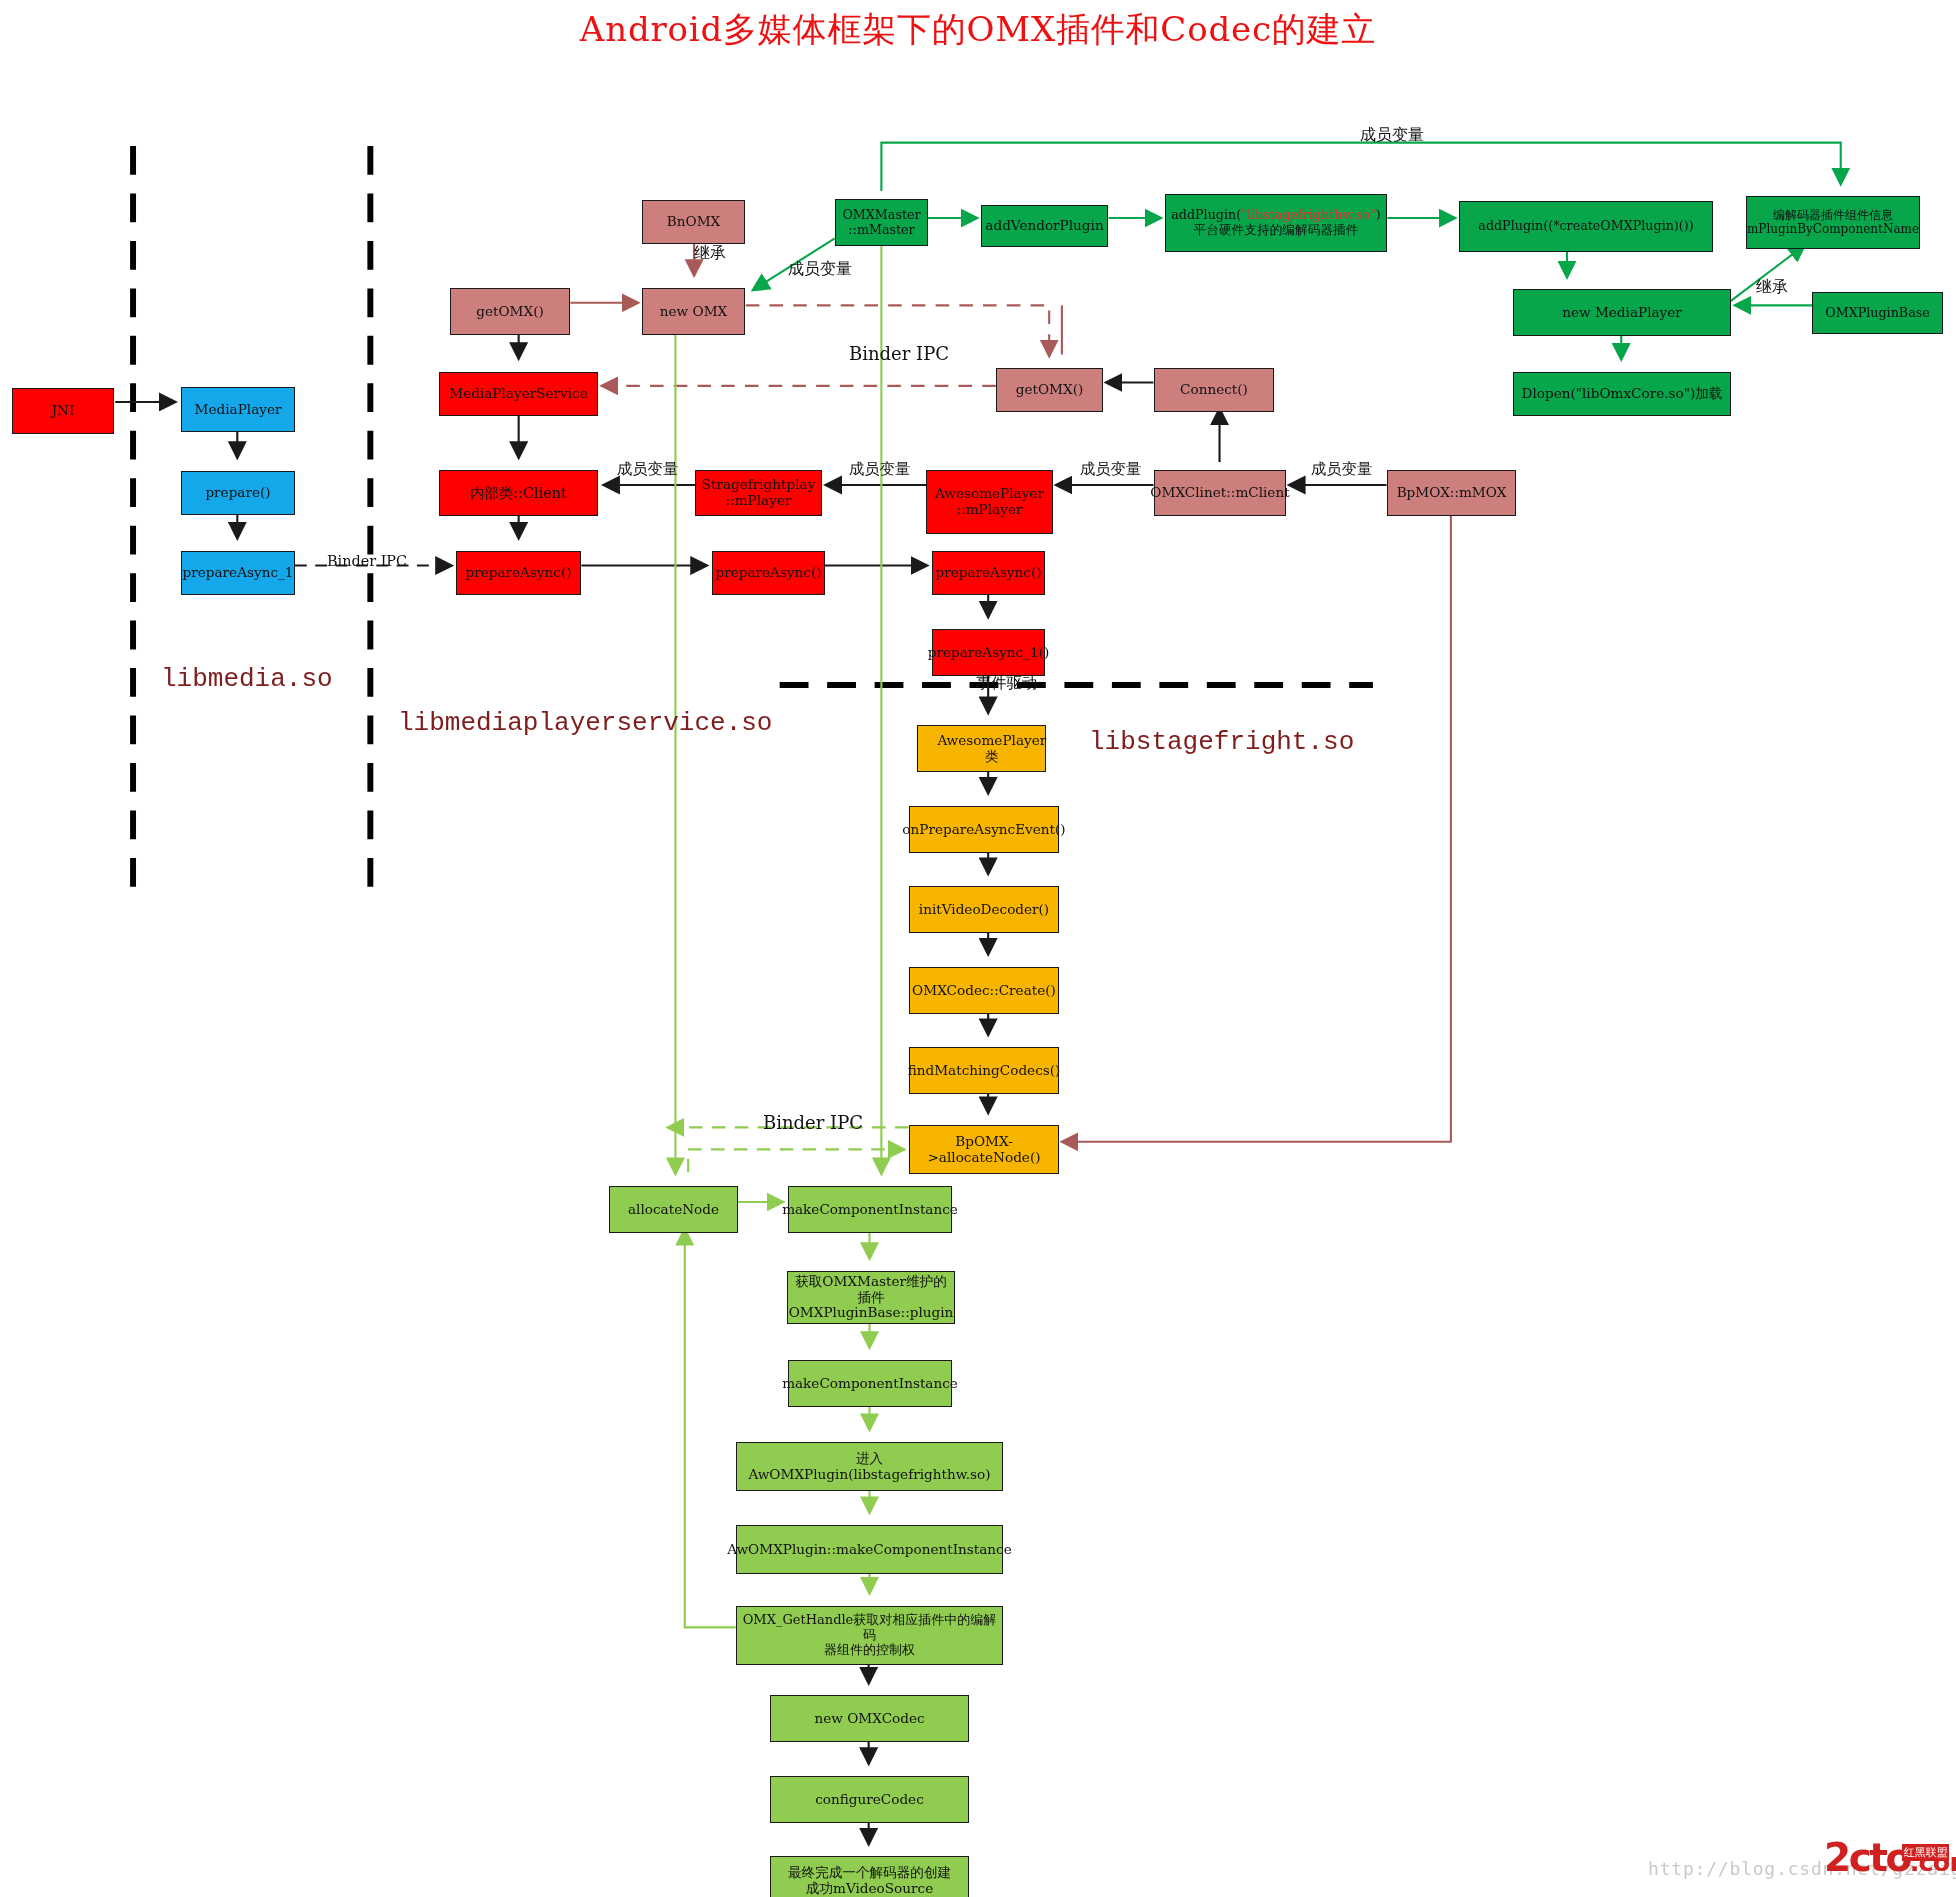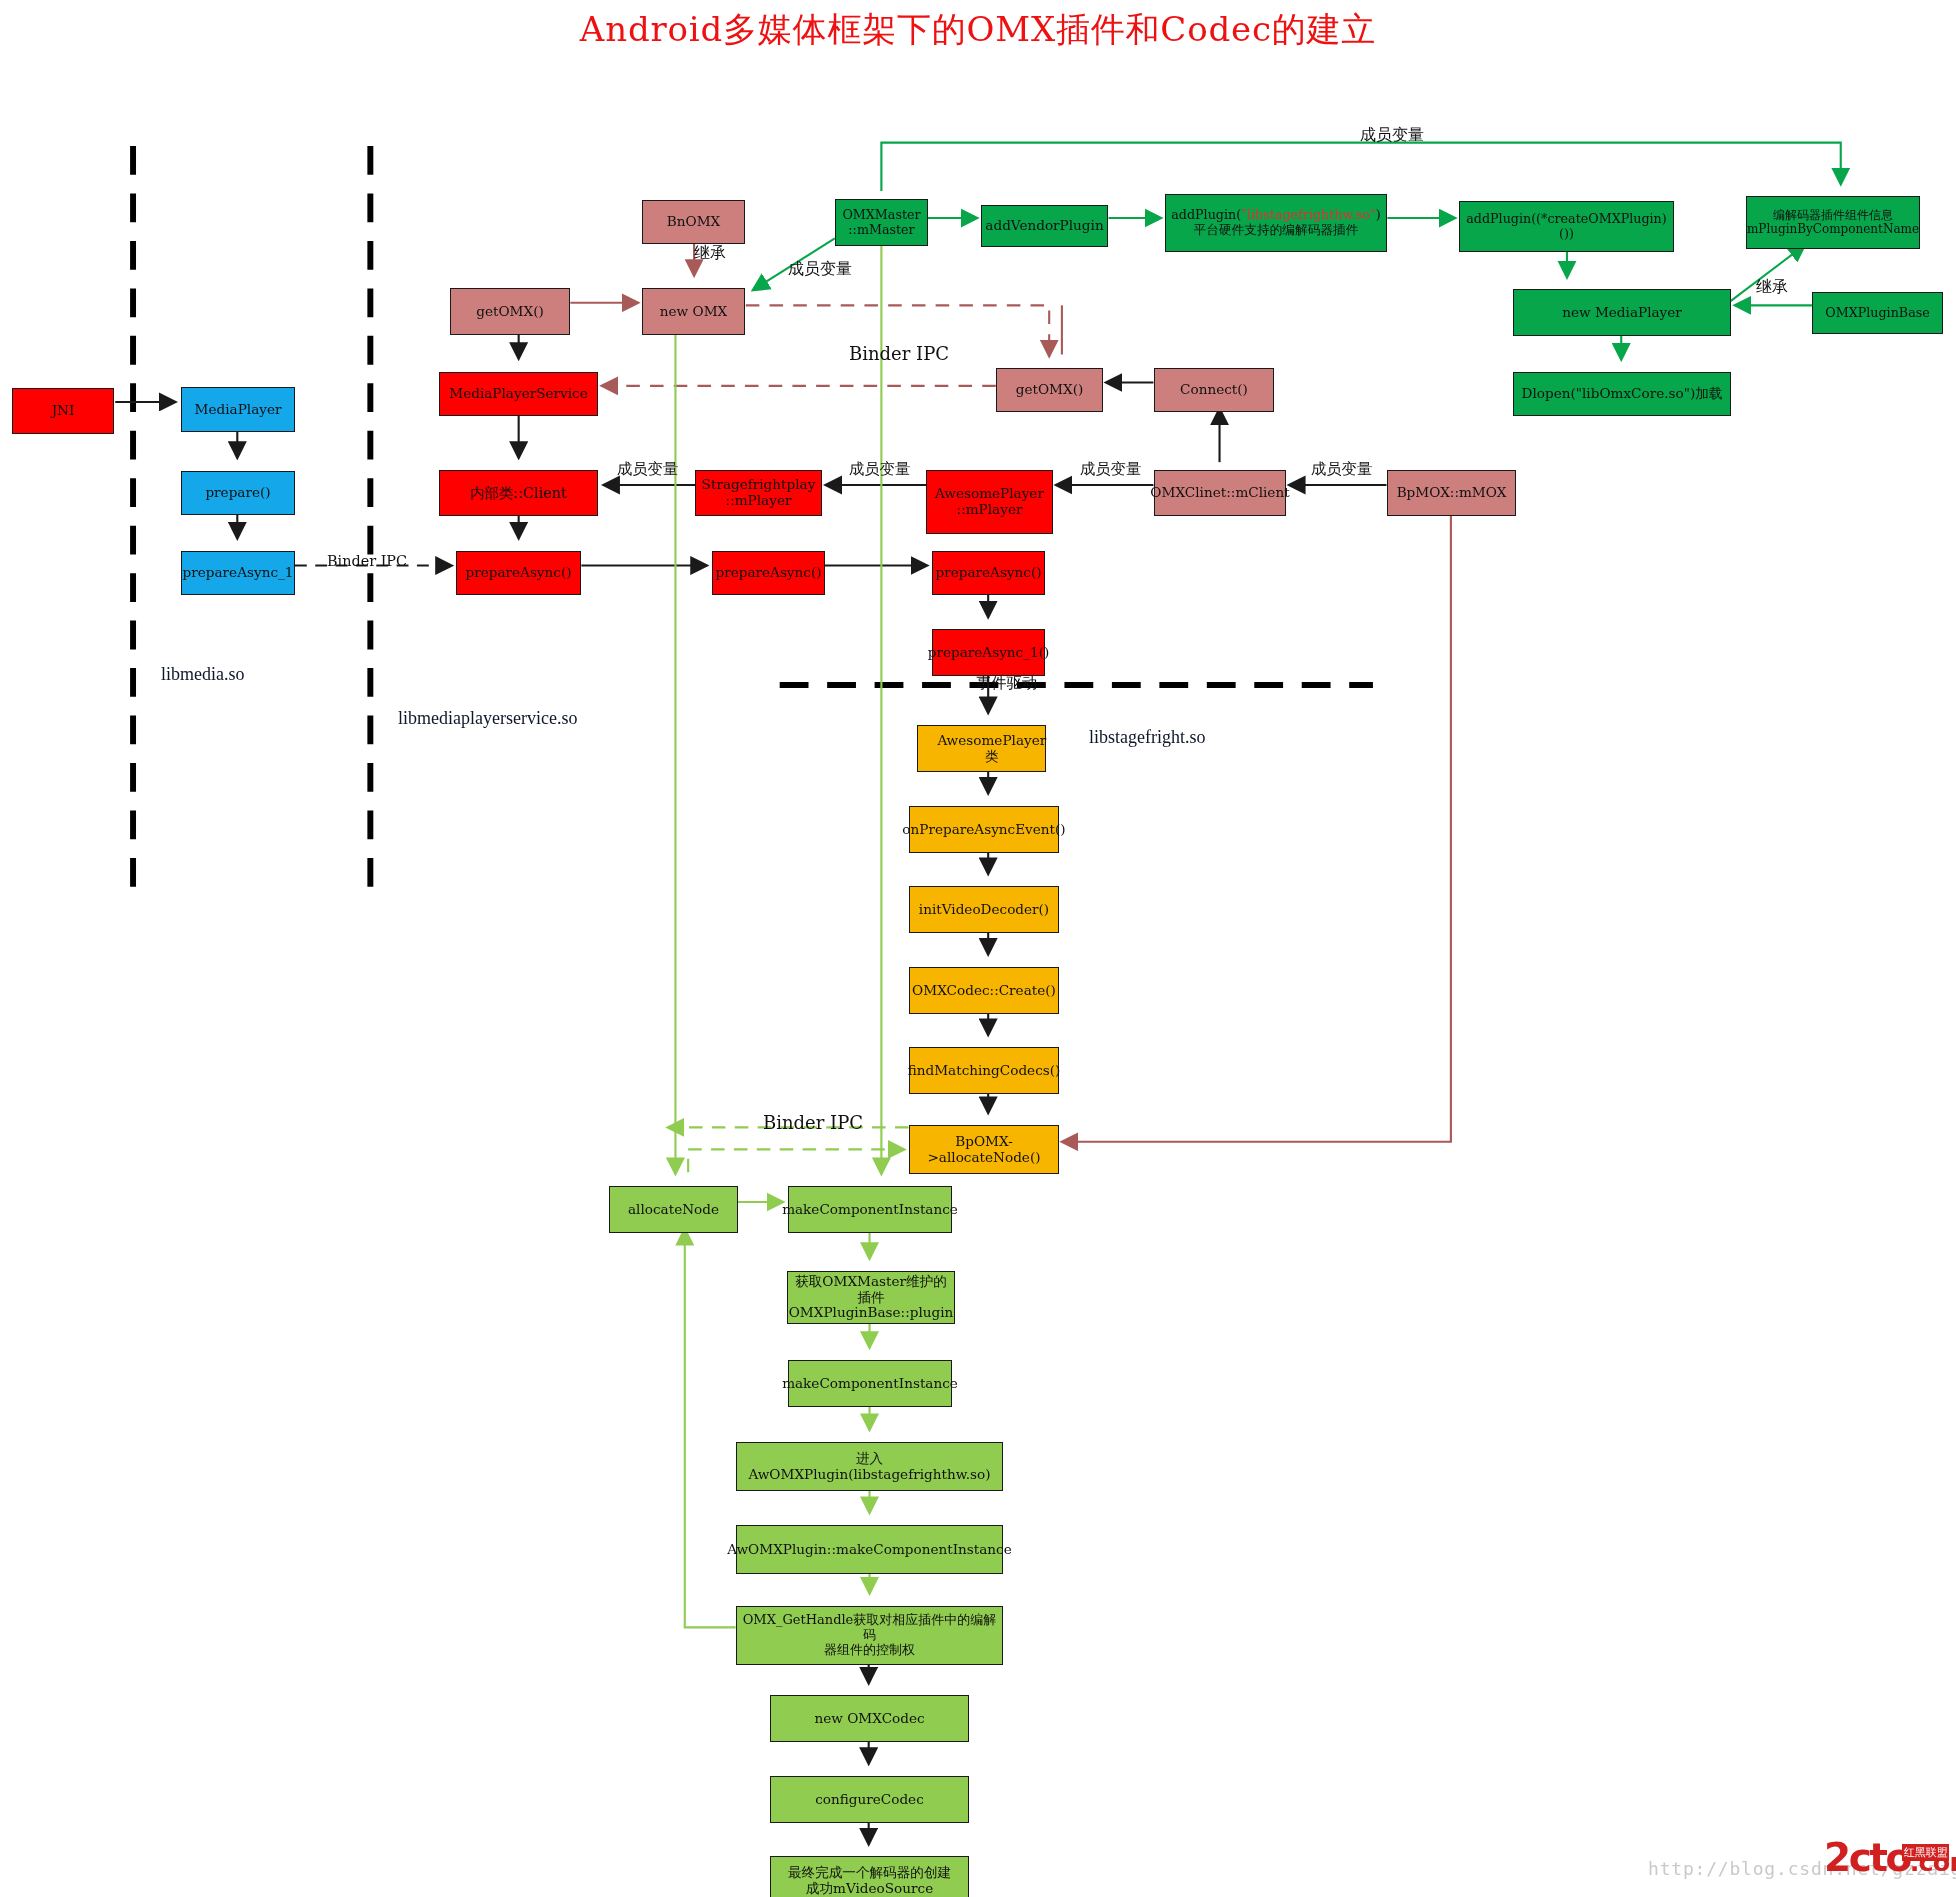--- a/index.html
+++ b/index.html
@@ -24,22 +24,22 @@
   .dred{background:#cd7f7d;}
   .green{background:#07a64a;}
   .lime{background:#8fcc50;}
   .orange{background:#f8b500;}
 
   .node .ln{display:block;}
   .redtext{color:#e03030;}
 
   
   .lib{
-    position:absolute;color:#0f172a;font-family:Liberation Serif, serif;
-    font-size:18px;white-space:nowrap;
+    position:absolute;color:#7f1d1d;font-family:Liberation Mono, monospace;
+    font-size:26px;white-space:nowrap;
   }
 
   
   .elabel{
     position:absolute;font-family:"DejaVu Serif", serif;color:#111;
     white-space:nowrap;background:transparent;
   }
 
   
   svg.layer{position:absolute;left:0;top:0;width:1956px;height:1898px;pointer-events:none;}
@@ -231,21 +231,21 @@
         <div>
           <span class="ln">addVendorPlugin</span>
         </div>
       </div>
       <div class="node green" style="left: 1165px; top: 186px; width: 222px; height: 58px; font-size: 12.7px;">
         <div>
           <span class="ln">addPlugin(<span class="redtext">"libstagefrighthw.so"</span>)</span>
           <span class="ln">平台硬件支持的编解码器插件</span>
         </div>
       </div>
-      <div class="node green" style="left: 1459px; top: 193px; width: 215px; height: 51px; font-size: 12.7px;">
+      <div class="node green" style="left: 1459px; top: 193px; width: 254px; height: 51px; font-size: 12.7px;">
         <div>
           <span class="ln">addPlugin((*createOMXPlugin)())</span>
         </div>
       </div>
       <div class="node green" style="left: 1746px; top: 188px; width: 174px; height: 53px; font-size: 12px;">
         <div>
           <span class="ln">编解码器插件组件信息</span>
           <span class="ln">mPluginByComponentName</span>
         </div>
       </div>

